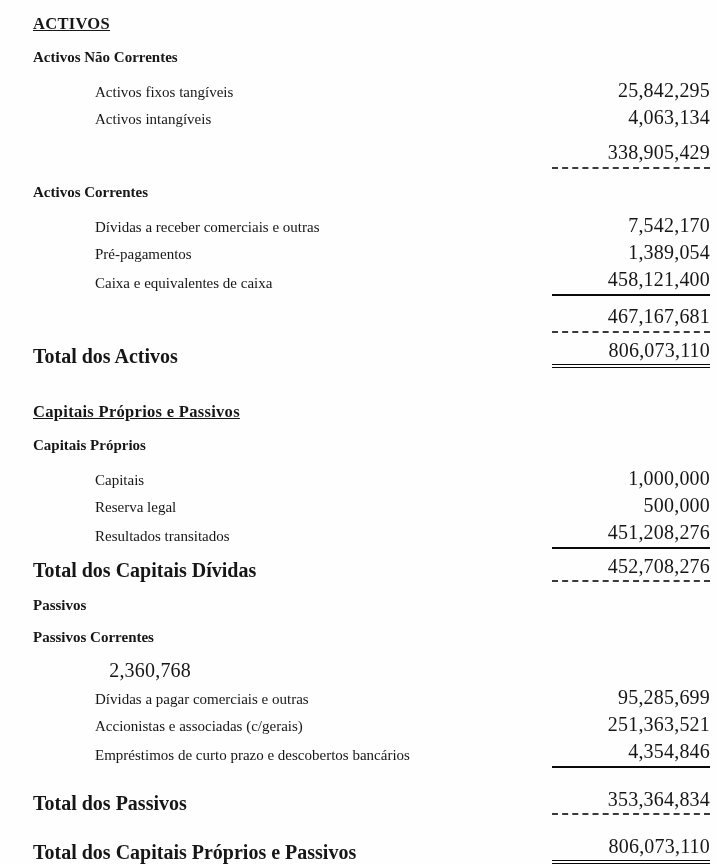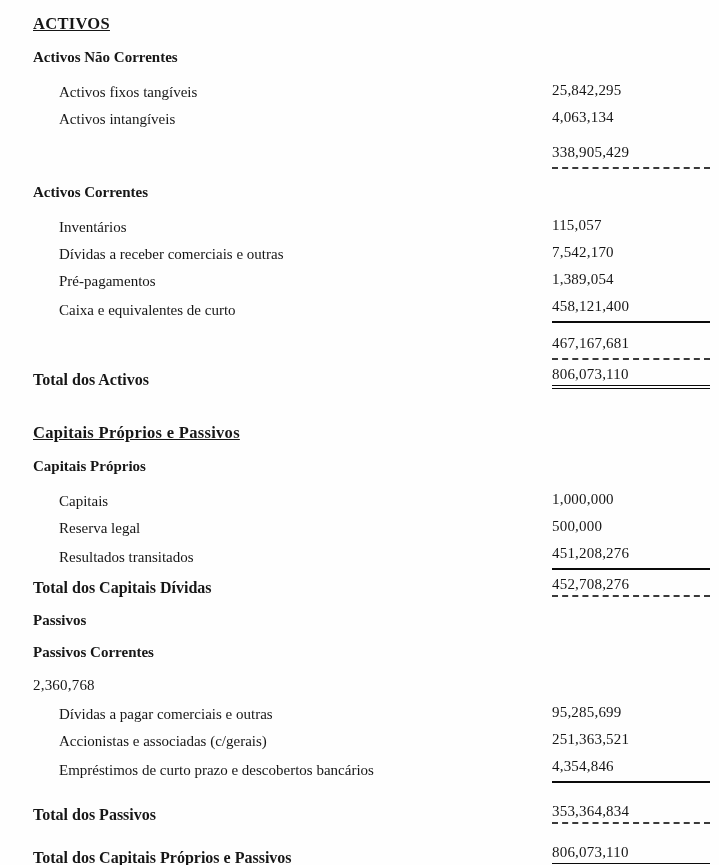--- a/index.html
+++ b/index.html
@@ -18,44 +18,44 @@
     overflow: hidden;
   }
   .row {
     display: flex;
     justify-content: space-between;
     align-items: flex-end;
   }
   .label { white-space: nowrap; }
   .value {
     min-width: 158px;
-    text-align: left;
-    font-size: 15px;
+    text-align: right;
+    font-size: 20px;
     padding-bottom: 2px;
     letter-spacing: 0.2px;
     font-family: Liberation Serif, serif;
   }
   
   .r-h1 .label {
     font-weight: bold;
     font-size: 16.5px;
     text-decoration: underline;
     letter-spacing: 0.3px;
   }
   .r-h2 .label {
     font-weight: bold;
     font-size: 15px;
   }
   .r-item .label {
-    margin-left: 26px;
+    margin-left: 62px;
     font-size: 15px;
   }
   .r-total .label {
     font-weight: bold;
-    font-size: 16px;
+    font-size: 20px;
     text-align: right;
   }
   
   .ul-solid  { border-bottom: 2px solid #0a0a0a; }
   .ul-dashed { border-bottom: 2px dashed #3a3a3a; }
   .ul-double { border-bottom: 4px double #0a0a0a; }
   
   .r-h1 { margin: 2px 0 8px; }
   .r-h2 { margin: 15px 0 12px; }
   .r-item { line-height: 25px; }
@@ -89,34 +89,30 @@
 
   <div class="row subtotal">
     <span class="label"></span>
     <span class="value ul-dashed">338,905,429</span>
   </div>
 
   <div class="row r-h2">
     <span class="label">Activos Correntes</span>
   </div>
 
-  <div class="row r-item mt10">
-    <span class="label">Inventários</span>
-    <span class="value">115,057</span>
-  </div>
   <div class="row r-item">
     <span class="label">Dívidas a receber comerciais e outras</span>
     <span class="value">7,542,170</span>
   </div>
   <div class="row r-item">
     <span class="label">Pré-pagamentos</span>
     <span class="value">1,389,054</span>
   </div>
   <div class="row r-item">
-    <span class="label">Caixa e equivalentes de curto</span>
+    <span class="label">Caixa e equivalentes de caixa</span>
     <span class="value ul-solid">458,121,400</span>
   </div>
 
   <div class="row subtotal">
     <span class="label"></span>
     <span class="value ul-dashed">467,167,681</span>
   </div>
 
   <div class="row r-total mt6">
     <span class="label">Total dos Activos</span>

